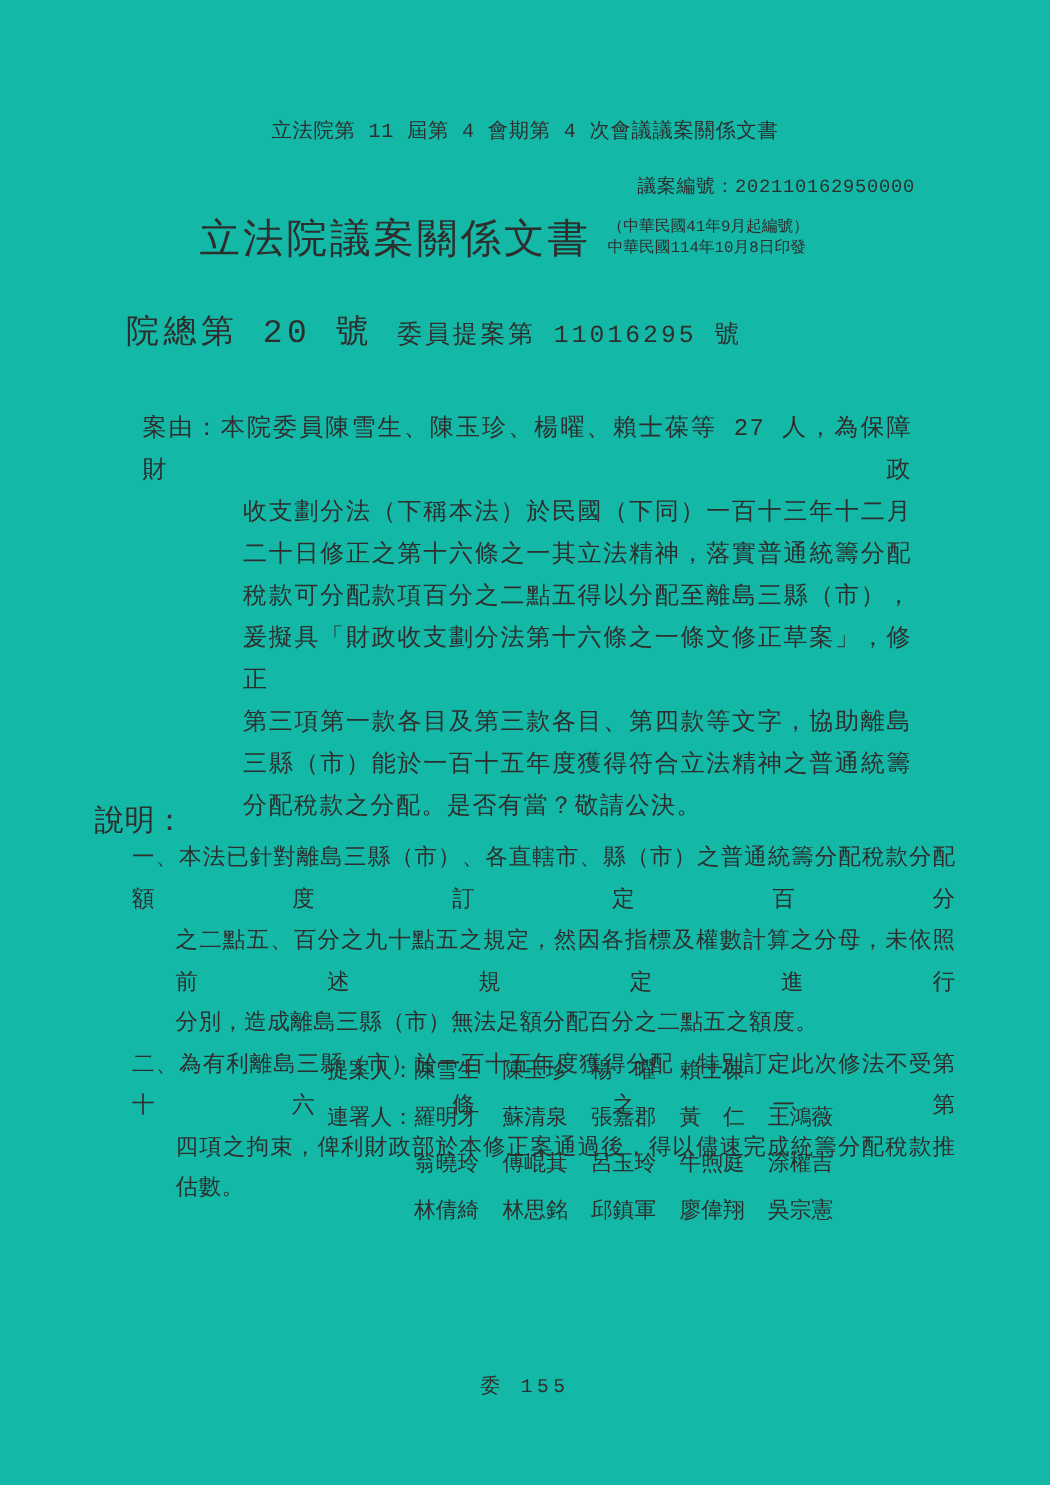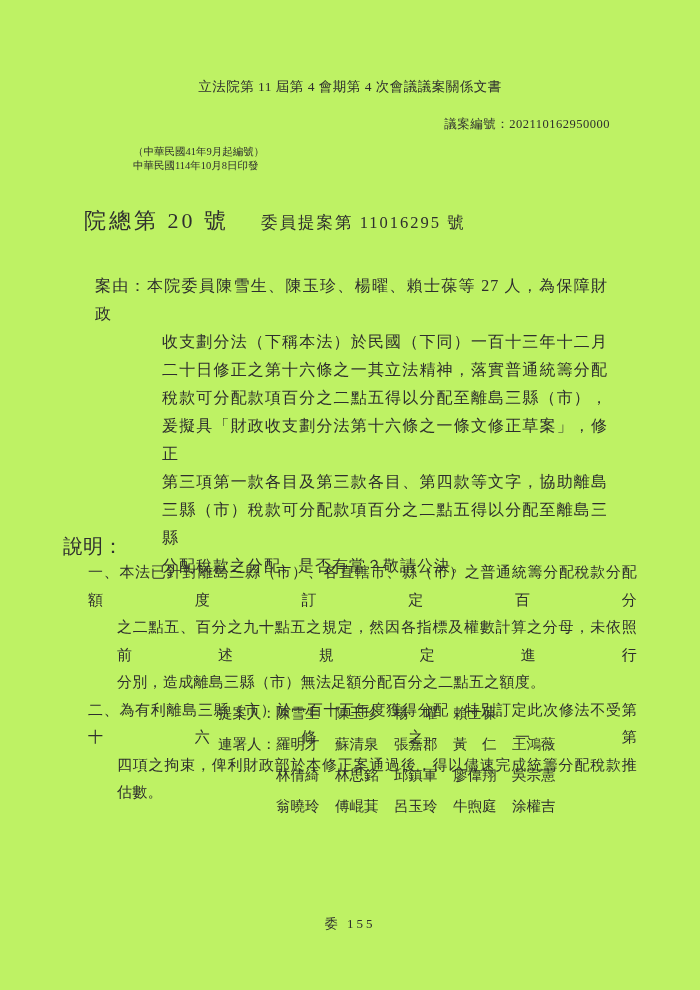--- a/index.html
+++ b/index.html
@@ -1,22 +1,22 @@
 <!DOCTYPE html>
 <html><head>
 <meta charset="utf-8">
 <style>
   html, body { margin: 0; padding: 0; background: #ffffff; }
   .page {
     position: relative;
     width: 700px;
     height: 990px;
-    background: #bef264;
+    background: #14b8a6;
     color: #2e2e2e;
-    font-family: Liberation Serif, serif;
+    font-family: Liberation Mono, monospace;
     overflow: hidden;
   }
 
   .session-header {
     position: absolute;
     top: 78px; left: 0; right: 0;
     text-align: center;
     font-size: 13.5px;
     letter-spacing: 0.5px;
   }
@@ -46,21 +46,21 @@
     font-size: 10.5px;
     line-height: 14px;
     white-space: nowrap;
   }
 
   .docket-row {
     position: absolute;
     top: 206px; left: 84px;
     display: flex;
     align-items: baseline;
-    gap: 32px;
+    gap: 16px;
     white-space: nowrap;
   }
   .yuan-number { font-size: 22px; letter-spacing: 3px; }
   .proposal-number { font-size: 16.5px; letter-spacing: 2px; }
 
   .case-block {
     position: absolute;
     top: 272px; left: 95px;
     width: 513px;
     font-size: 16px;
@@ -112,39 +112,40 @@
 </head>
 <body>
 
 <div class="page">
 
   <div class="session-header">立法院第 11 屆第 4 會期第 4 次會議議案關係文書</div>
 
   <div class="bill-number">議案編號：202110162950000</div>
 
   <div class="title-row">
+    <span class="doc-title">立法院議案關係文書</span>
     <span class="title-notes">
       <span>（中華民國41年9月起編號）</span><br>
       <span>中華民國114年10月8日印發</span>
     </span>
   </div>
 
   <div class="docket-row">
     <span class="yuan-number">院總第 20 號</span>
     <span class="proposal-number">委員提案第 11016295 號</span>
   </div>
 
   <div class="case-block">
     <div class="case-line">案由：本院委員陳雪生、陳玉珍、楊曜、賴士葆等 27 人，為保障財政</div>
     <div class="case-line cont">收支劃分法（下稱本法）於民國（下同）一百十三年十二月</div>
     <div class="case-line cont">二十日修正之第十六條之一其立法精神，落實普通統籌分配</div>
     <div class="case-line cont">稅款可分配款項百分之二點五得以分配至離島三縣（市），</div>
     <div class="case-line cont">爰擬具「財政收支劃分法第十六條之一條文修正草案」，修正</div>
     <div class="case-line cont">第三項第一款各目及第三款各目、第四款等文字，協助離島</div>
-    <div class="case-line cont">三縣（市）稅款可分配款項百分之二點五得以分配至離島三縣</div>
+    <div class="case-line cont">三縣（市）能於一百十五年度獲得符合立法精神之普通統籌</div>
     <div class="case-line cont endline">分配稅款之分配。是否有當？敬請公決。</div>
   </div>
 
   <div class="expl-label">說明：</div>
 
   <div class="expl-block">
     <div class="expl-line">一、本法已針對離島三縣（市）、各直轄市、縣（市）之普通統籌分配稅款分配額度訂定百分</div>
     <div class="expl-line cont">之二點五、百分之九十點五之規定，然因各指標及權數計算之分母，未依照前述規定進行</div>
     <div class="expl-line cont endline">分別，造成離島三縣（市）無法足額分配百分之二點五之額度。</div>
     <div class="expl-line">二、為有利離島三縣（市）於一百十五年度獲得分配，特別訂定此次修法不受第十六條之一第</div>
@@ -162,31 +163,31 @@
     <div class="signer-row">
       <span class="signer-label">連署人：</span>
       <span class="signer-name">羅明才</span>
       <span class="signer-name">蘇清泉</span>
       <span class="signer-name">張嘉郡</span>
       <span class="signer-name">黃　仁</span>
       <span class="signer-name">王鴻薇</span>
     </div>
     <div class="signer-row">
       <span class="signer-label"></span>
+      <span class="signer-name">翁曉玲</span>
+      <span class="signer-name">傅崐萁</span>
+      <span class="signer-name">呂玉玲</span>
+      <span class="signer-name">牛煦庭</span>
+      <span class="signer-name">涂權吉</span>
+    </div>
+    <div class="signer-row">
+      <span class="signer-label"></span>
       <span class="signer-name">林倩綺</span>
       <span class="signer-name">林思銘</span>
       <span class="signer-name">邱鎮軍</span>
       <span class="signer-name">廖偉翔</span>
       <span class="signer-name">吳宗憲</span>
-    </div>
-    <div class="signer-row">
-      <span class="signer-label"></span>
-      <span class="signer-name">翁曉玲</span>
-      <span class="signer-name">傅崐萁</span>
-      <span class="signer-name">呂玉玲</span>
-      <span class="signer-name">牛煦庭</span>
-      <span class="signer-name">涂權吉</span>
     </div>
   </div>
 
   <div class="page-footer">委 155</div>
 
 </div>
 
 </body></html>

